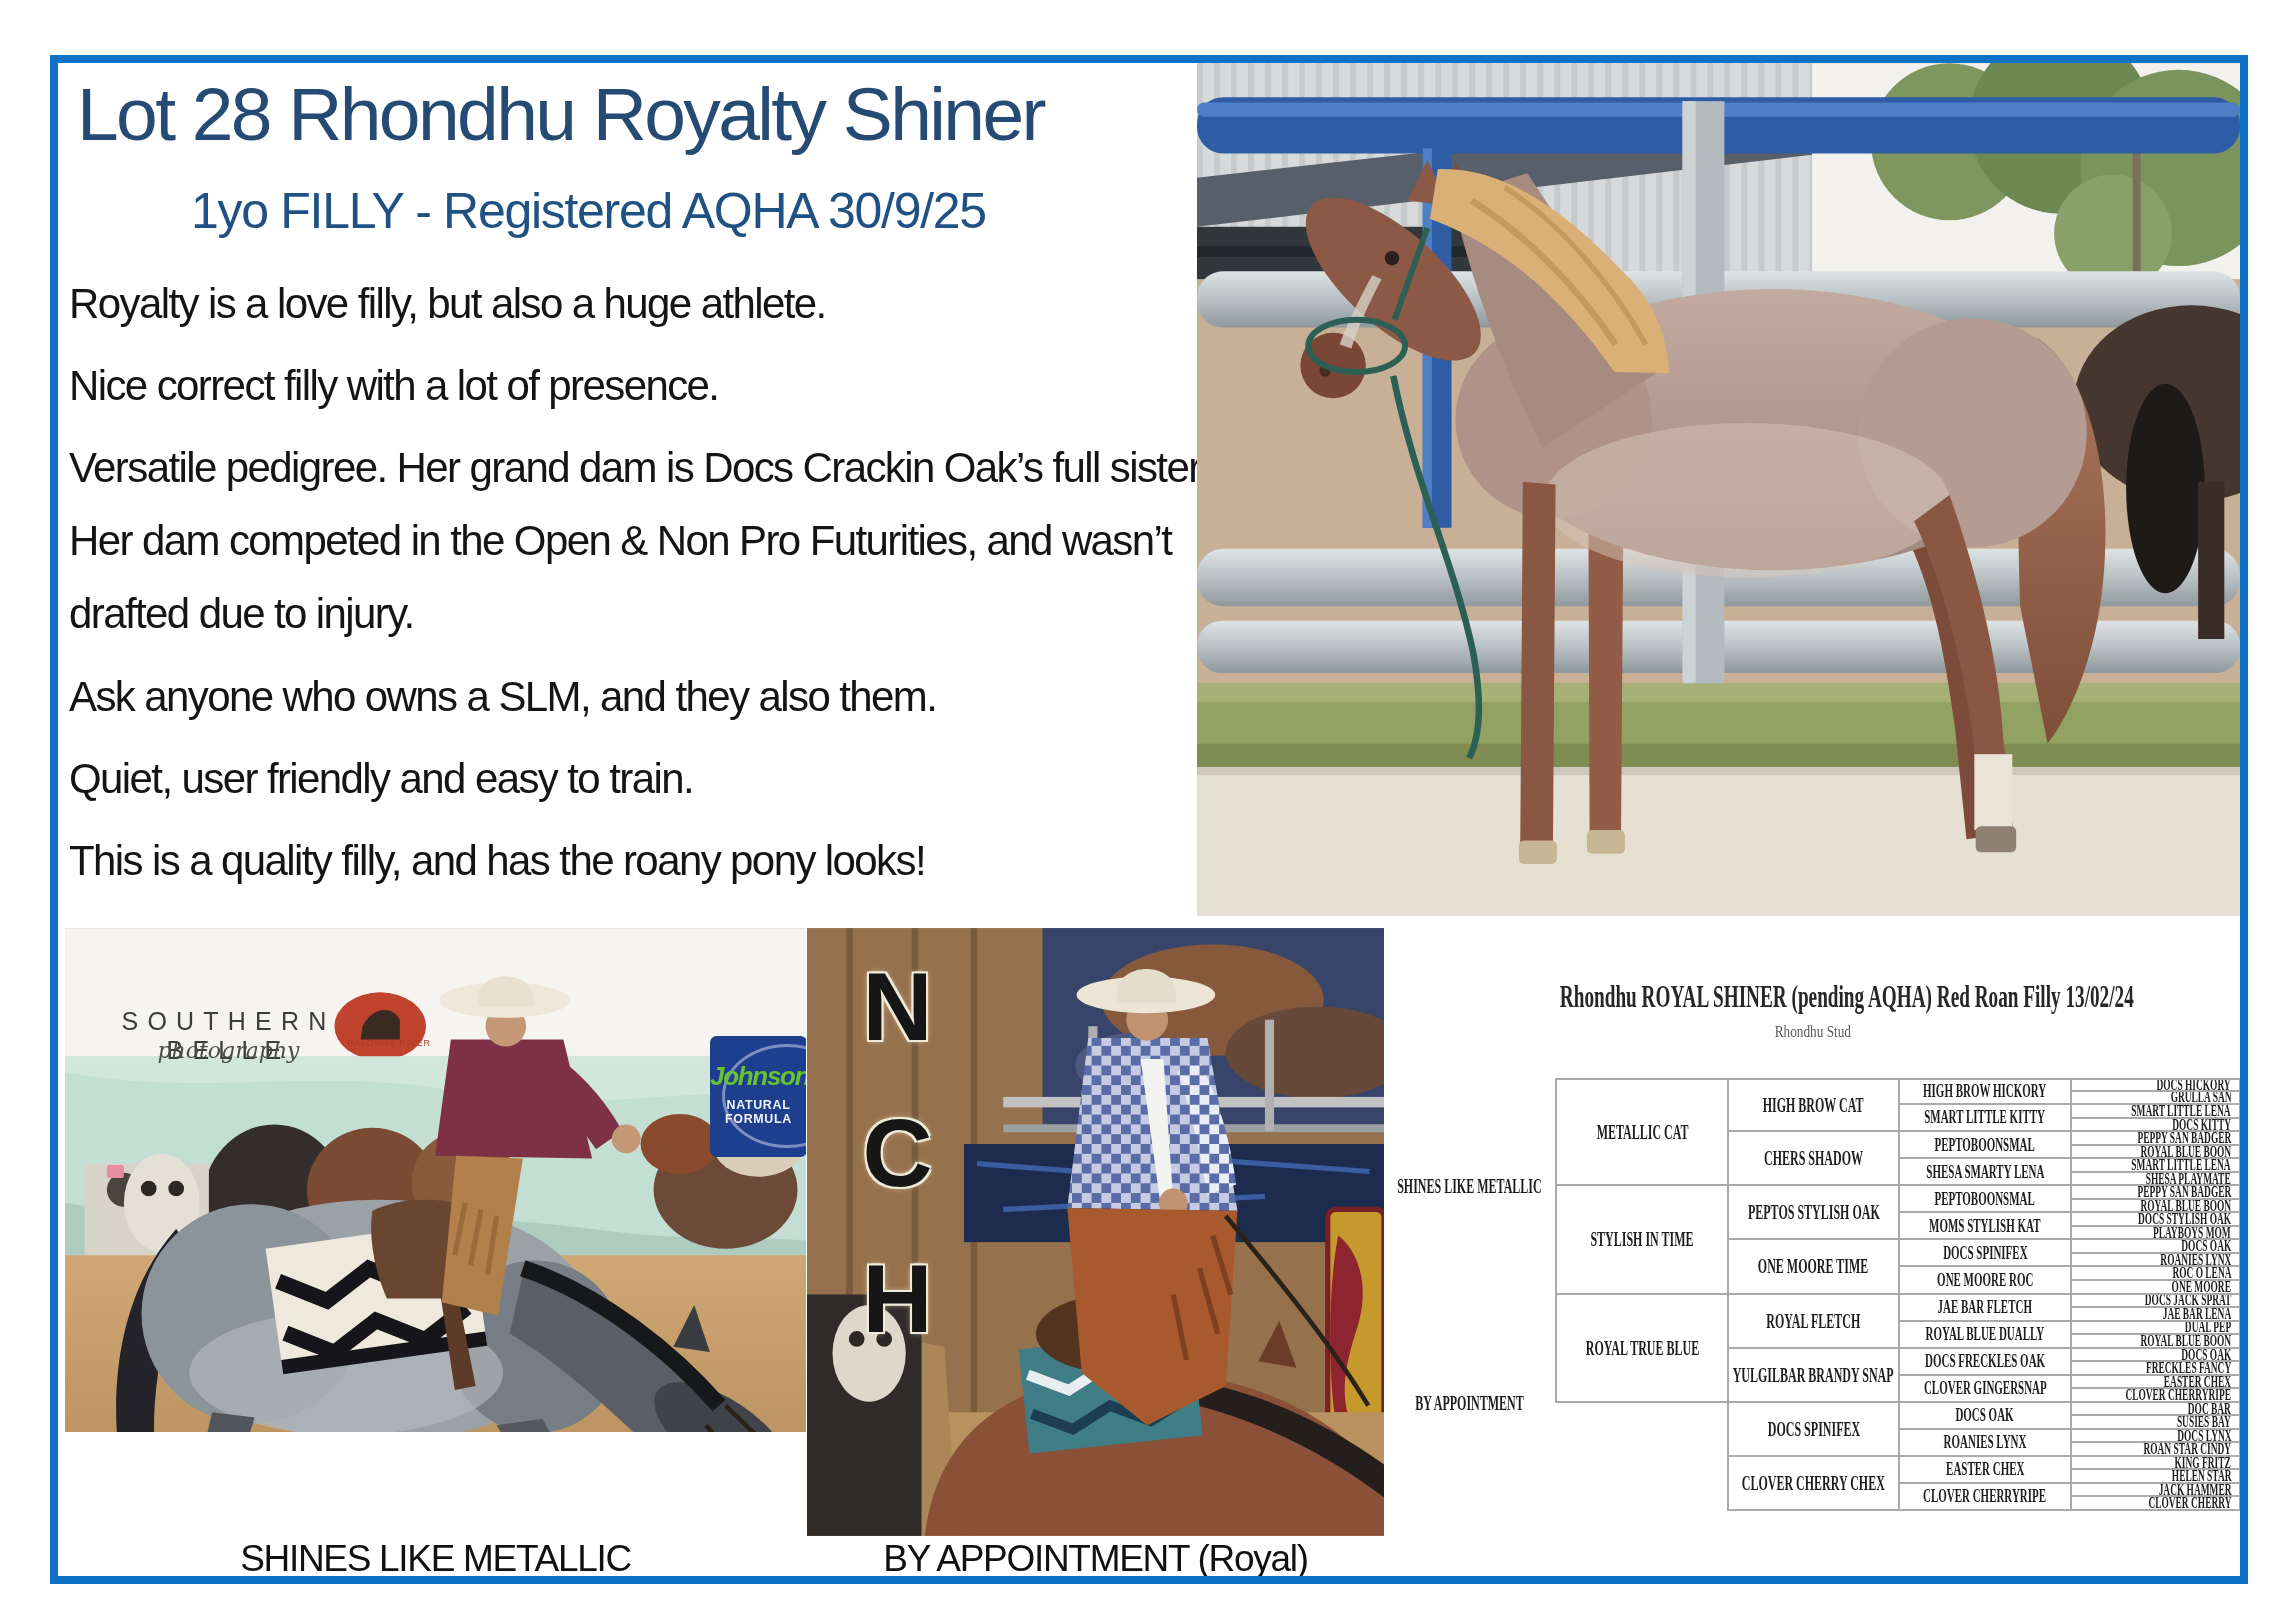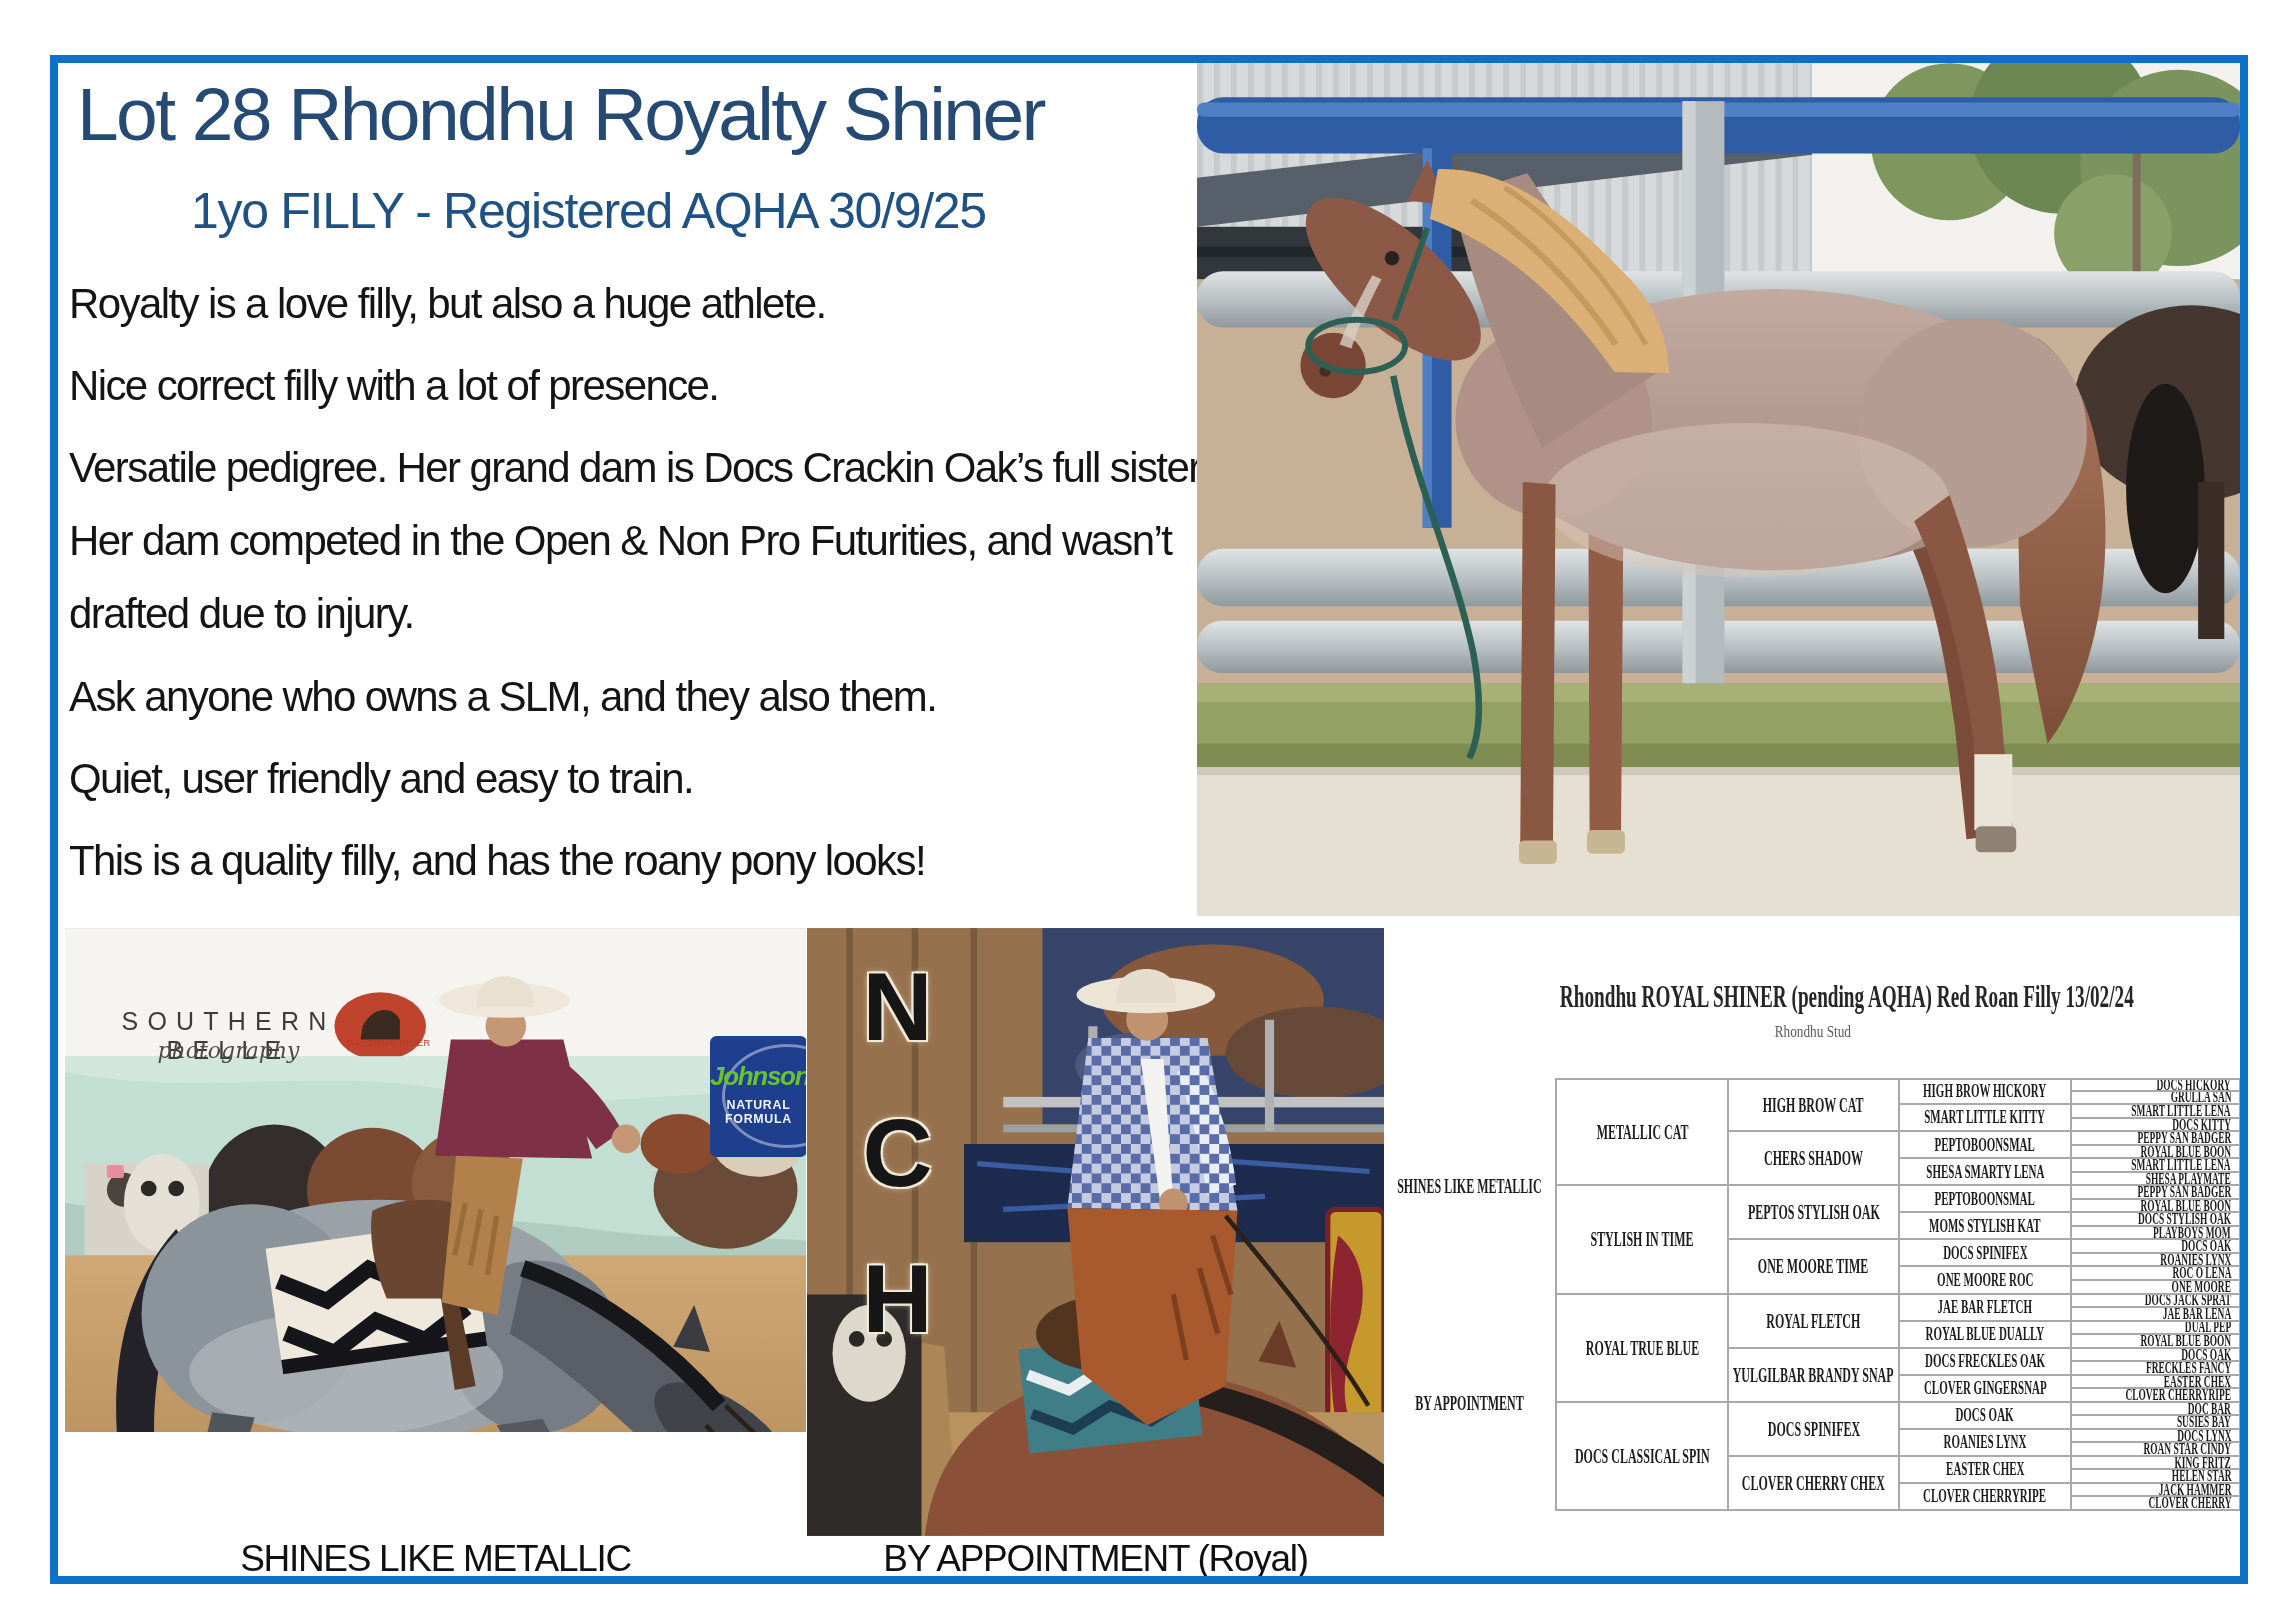--- a/index.html
+++ b/index.html
@@ -351,23 +351,20 @@
 
     <div class="pc g2 bl bt" style="--r:1;--s:8">
         <span class="cx">METALLIC CAT</span>
       </div>
     <div class="pc g2 bl" style="--r:9;--s:8">
         <span class="cx">STYLISH IN TIME</span>
       </div>
     <div class="pc g2 bl" style="--r:17;--s:8">
         <span class="cx">ROYAL TRUE BLUE</span>
       </div>
-    <div class="pc g2 bl" style="--r:25;--s:8">
-        <span class="cx">DOCS CLASSICAL SPIN</span>
-      </div>
 
     <div class="pc g3 bl bt" style="--r:1;--s:4">
         <span class="cx">HIGH BROW CAT</span>
       </div>
     <div class="pc g3 bl" style="--r:5;--s:4">
         <span class="cx">CHERS SHADOW</span>
       </div>
     <div class="pc g3 bl" style="--r:9;--s:4">
         <span class="cx">PEPTOS STYLISH OAK</span>
       </div>

